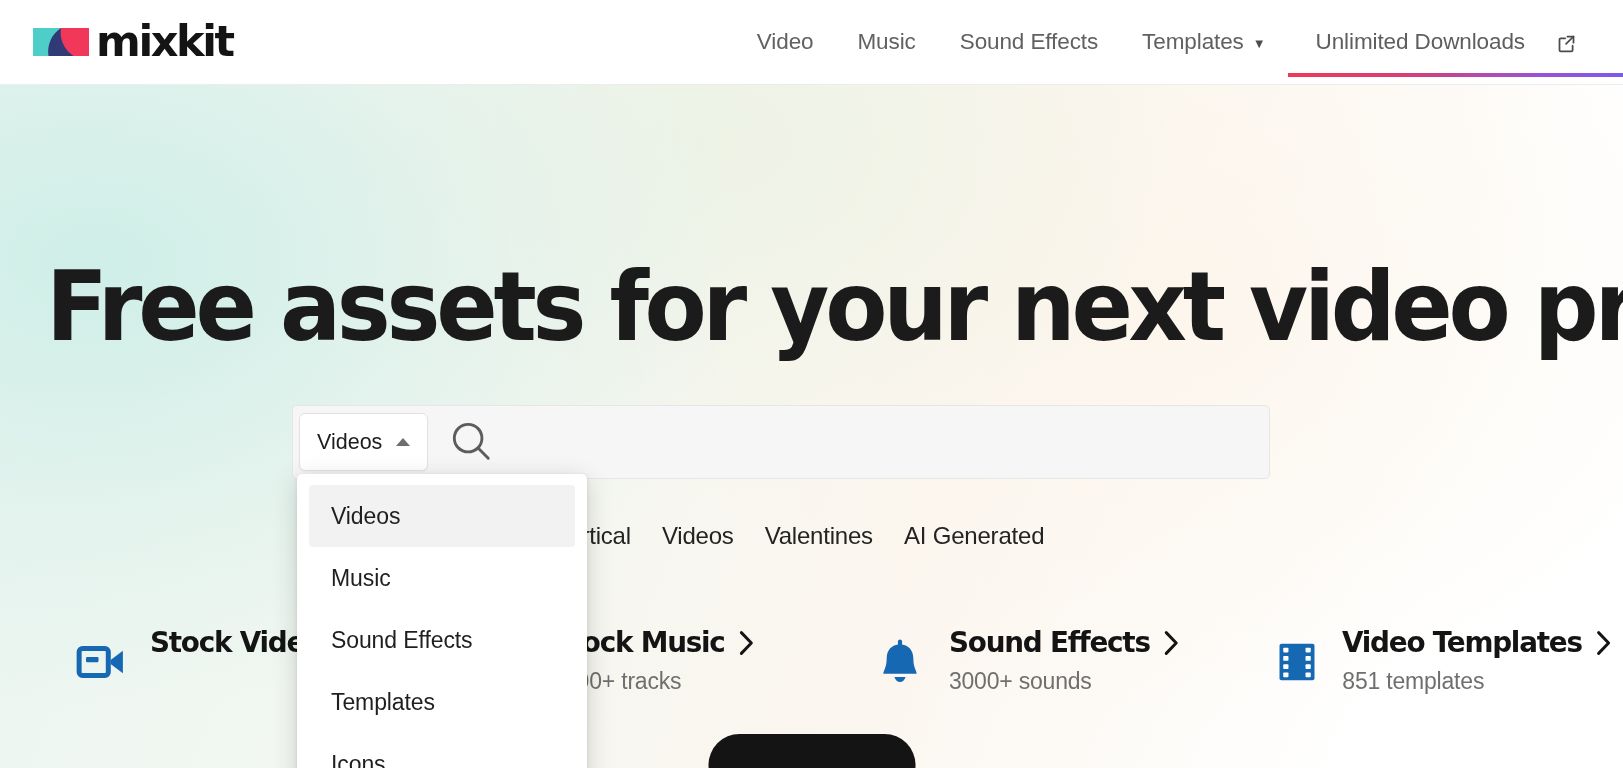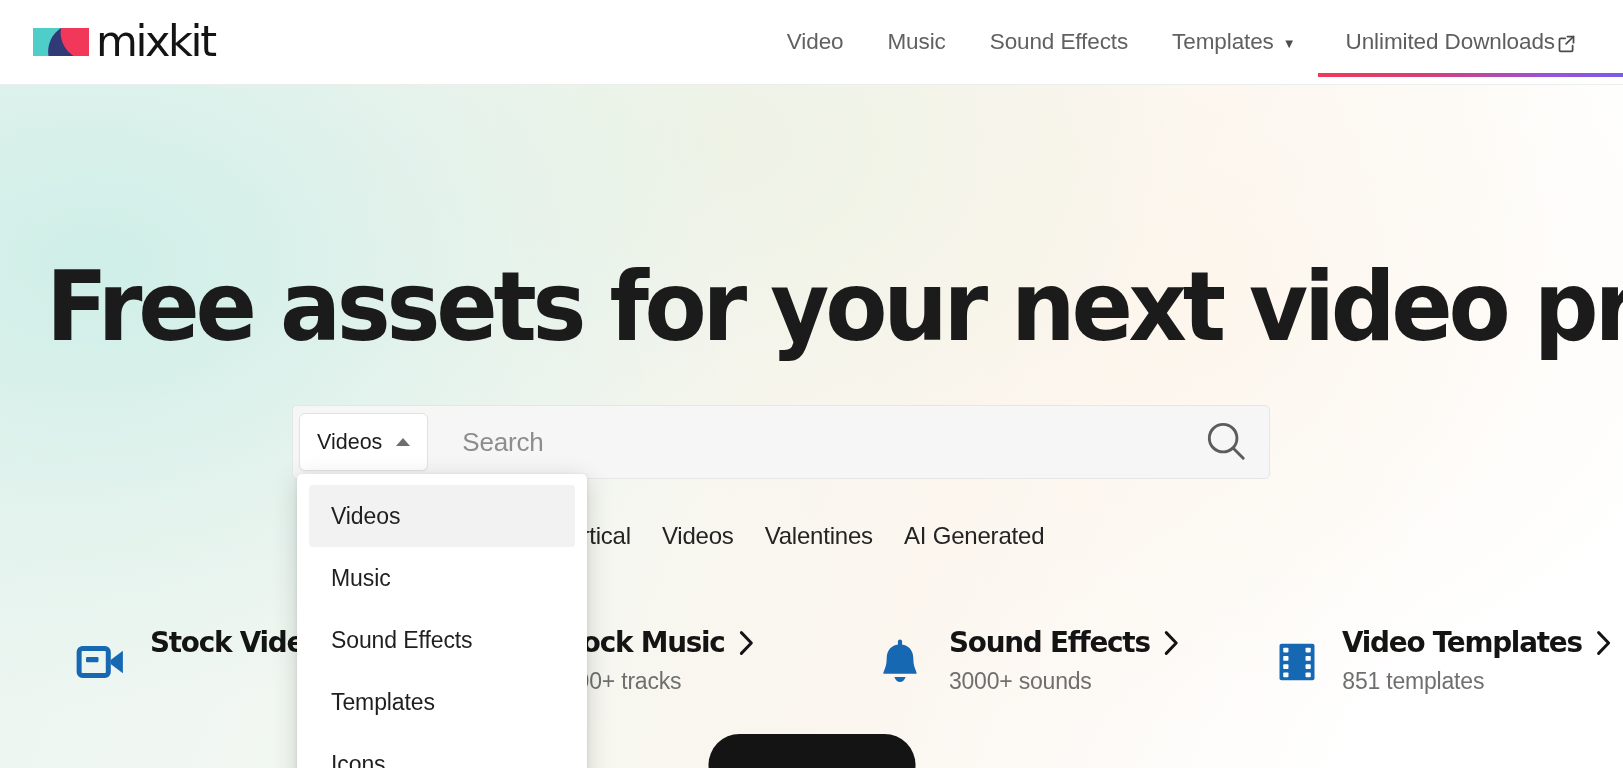--- a/index.html
+++ b/index.html
@@ -40,21 +40,21 @@
     cursor: pointer;
   }
   .logo-mark {
     width: 56px;
     height: 32px;
     position: relative;
     flex: none;
   }
   .logo-text {
     font-family: "DejaVu Sans", sans-serif;
-    font-weight: normal;
+    font-weight: bold;
     font-size: 43px;
     letter-spacing: -2.4px;
     color: #141414;
     line-height: 1;
     position: relative;
     top: -1px;
   }
 
   .nav {
     display: flex;
@@ -78,21 +78,21 @@
     margin-left: 9px;
     font-size: 13px;
     color: #4d4d4d;
     position: relative;
     top: 1px;
   }
   .nav-item.unlimited {
     color: #5e5e5e;
     padding-right: 46px;
     padding-left: 28px;
-    gap: 1px;
+    gap: 31px;
   }
   .nav-underline {
     position: absolute;
     left: 0;
     right: 0;
     bottom: 0;
     height: 4px;
     background: linear-gradient(90deg, #f0395a 0%, #d63f74 35%, #9a52d6 75%, #7b5bea 100%);
   }
   .ext-icon { display:inline-block; width: 21px; height: 21px; position: relative; top: 1px; }
@@ -363,21 +363,20 @@
       <span class="tag">Videos</span>
       <span class="tag">Valentines</span>
       <span class="tag">AI Generated</span>
     </div>
 
     <div class="search-wrap">
       <div class="type-select">
         <span>Videos</span>
         <span class="caret-up"></span>
       </div>
-      <input class="search-input" type="text" value="" placeholder="Search" style="">
       <button class="search-btn">
         <span>
           <svg viewBox="0 0 24 24" width="46" height="46" fill="none" stroke="#5c5c5c" stroke-width="1.5" stroke-linecap="round" aria-hidden="true">
             <circle cx="10.5" cy="10.5" r="7.2"></circle>
             <path d="M15.8 15.8 L21 21"></path>
           </svg>
         </span>
       </button>
     </div>
 

